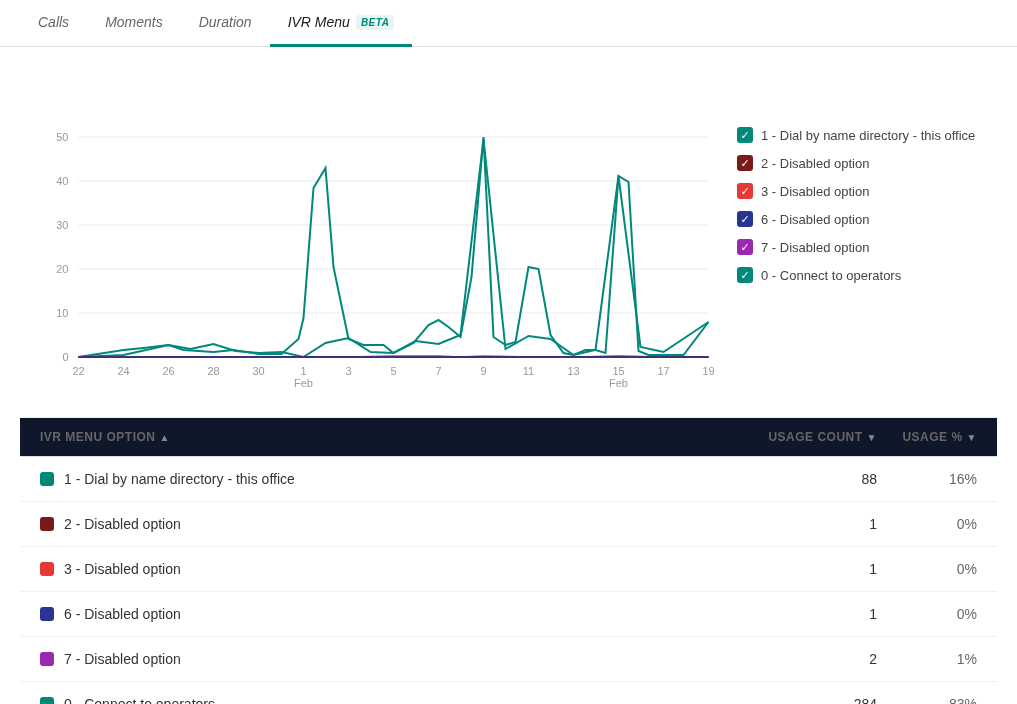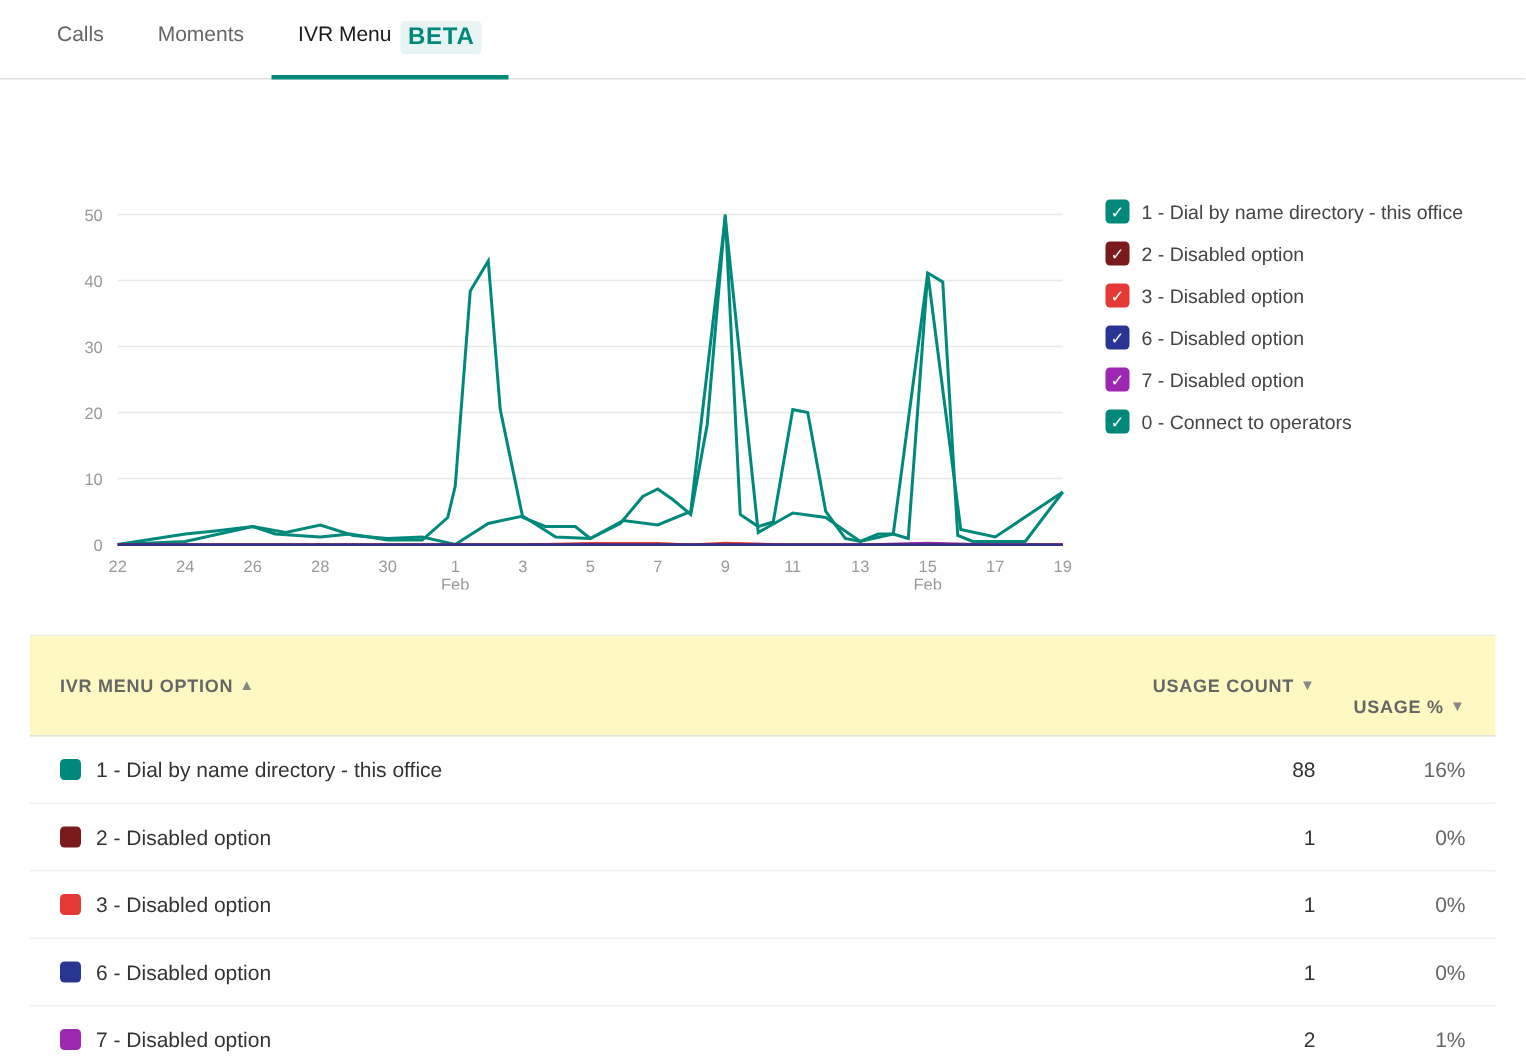--- a/index.html
+++ b/index.html
@@ -11,32 +11,33 @@
       padding: 0 20px;
     }
     .tab {
       padding: 14px 18px;
       cursor: pointer;
       color: #666;
       font-size: 14px;
       border-bottom: 3px solid transparent;
       margin-bottom: -1px;
       display: flex;
-      align-items: flex-start;
+      align-items: flex-end;
       gap: 6px;
+      font-style: italic;
     }
     .tab.active {
       color: #1a1a1a;
       border-bottom-color: #00897b;
       font-weight: 500;
     }
     .tab .beta-badge {
       background: #e8f4f3;
       color: #00897b;
-      font-size: 16px;
+      font-size: 10px;
       font-weight: 700;
       padding: 2px 5px;
       border-radius: 3px;
       letter-spacing: 0.5px;
     }
 
     .content {
       padding: 20px 20px 0 20px;
     }
 
@@ -90,32 +91,32 @@
     }
 
     
     .table-section {
       border-top: 1px solid #eee;
     }
 
     .table-header {
       display: flex;
       padding: 12px 20px;
-      background: #fef9c3;
+      background: #0f172a;
       border-bottom: 1px solid #e0e0e0;
       font-size: 12px;
       font-weight: 600;
       color: #666;
       letter-spacing: 0.5px;
       text-transform: uppercase;
     }
 
     .col-option { flex: 1; display: flex; align-items: center; gap: 4px; }
     .col-count { width: 120px; text-align: right; display: flex; align-items: center; justify-content: flex-end; gap: 4px; }
-    .col-pct { width: 100px; text-align: right; display: flex; align-items: center; justify-content: flex-end; gap: 4px; margin-top: 28px; }
+    .col-pct { width: 100px; text-align: right; display: flex; align-items: center; justify-content: flex-end; gap: 4px; }
 
     .sort-icon { font-size: 10px; color: #888; }
 
     .table-row-data {
       display: flex;
       padding: 14px 20px;
       border-bottom: 1px solid #f0f0f0;
       align-items: center;
       font-size: 14px;
     }
@@ -150,20 +151,23 @@
   </style>
 </head>
 <body>
 
 <div class="tabs">
   <div class="tab">
     <span>Calls</span>
   </div>
   <div class="tab">
     <span>Moments</span>
+  </div>
+  <div class="tab">
+    <span>Duration</span>
   </div>
   <div class="tab active">
     <span>IVR Menu</span>
     <span class="beta-badge">BETA</span>
   </div>
 </div>
 
 <div class="content">
   <div class="chart-section">
 

